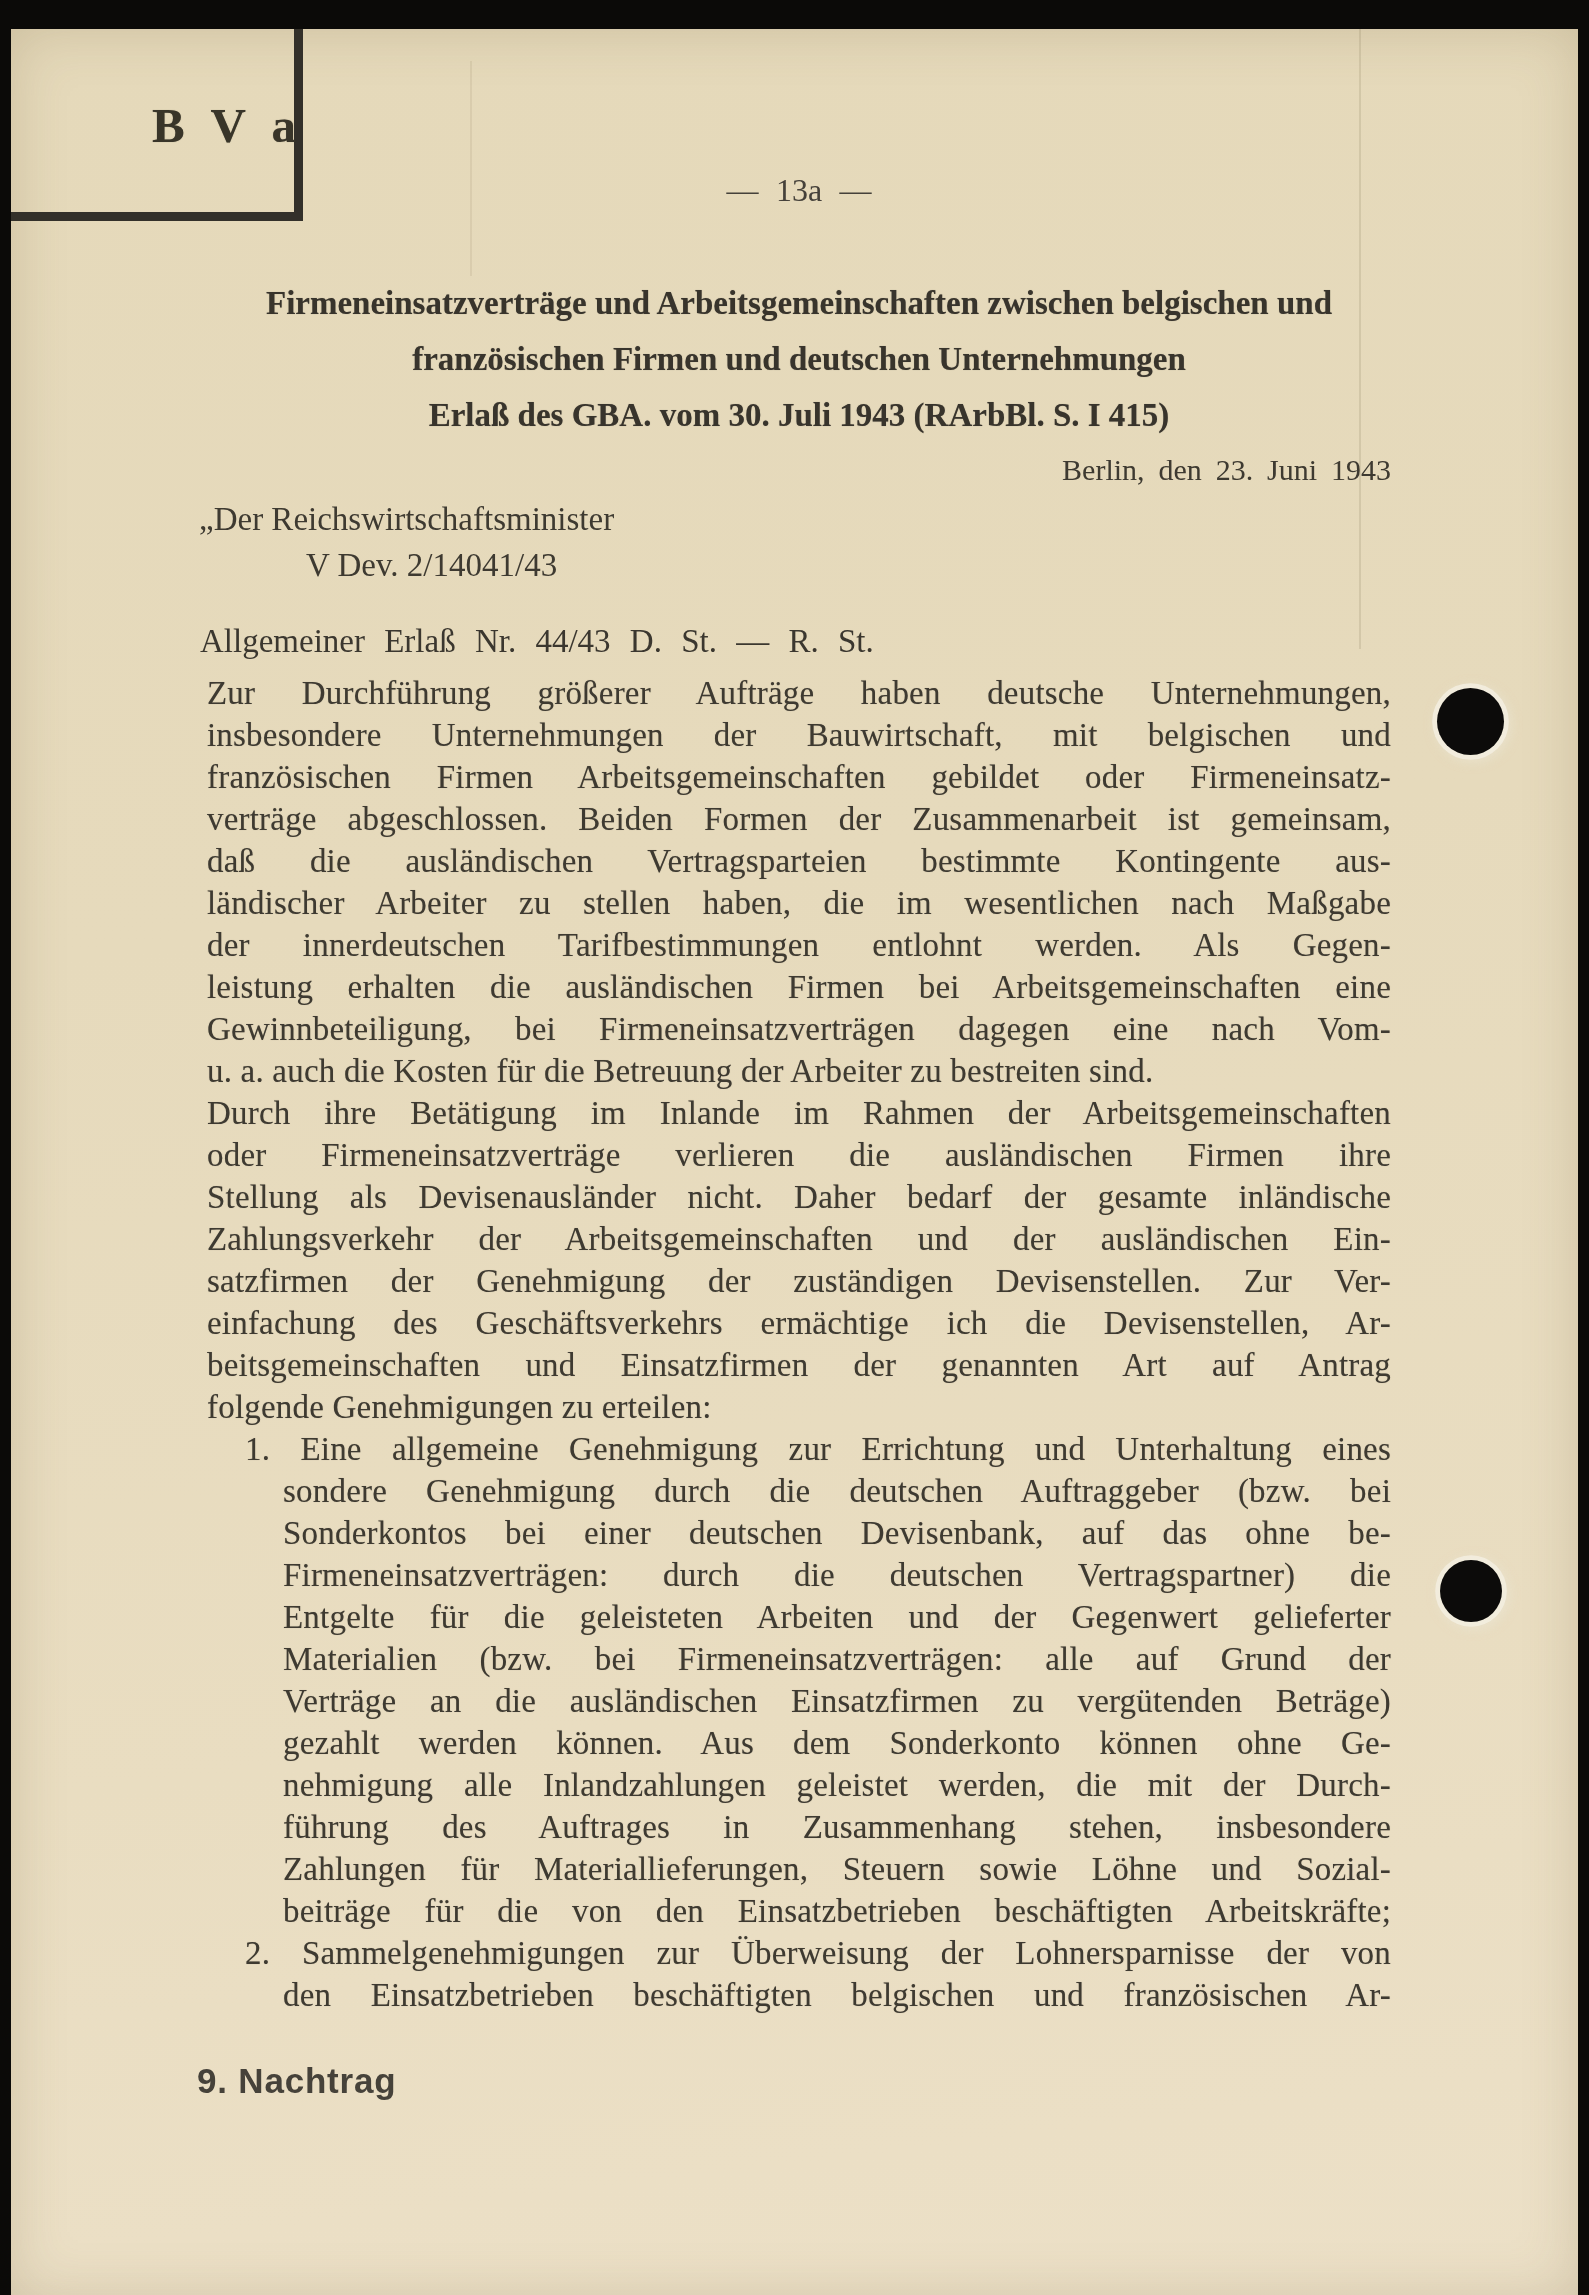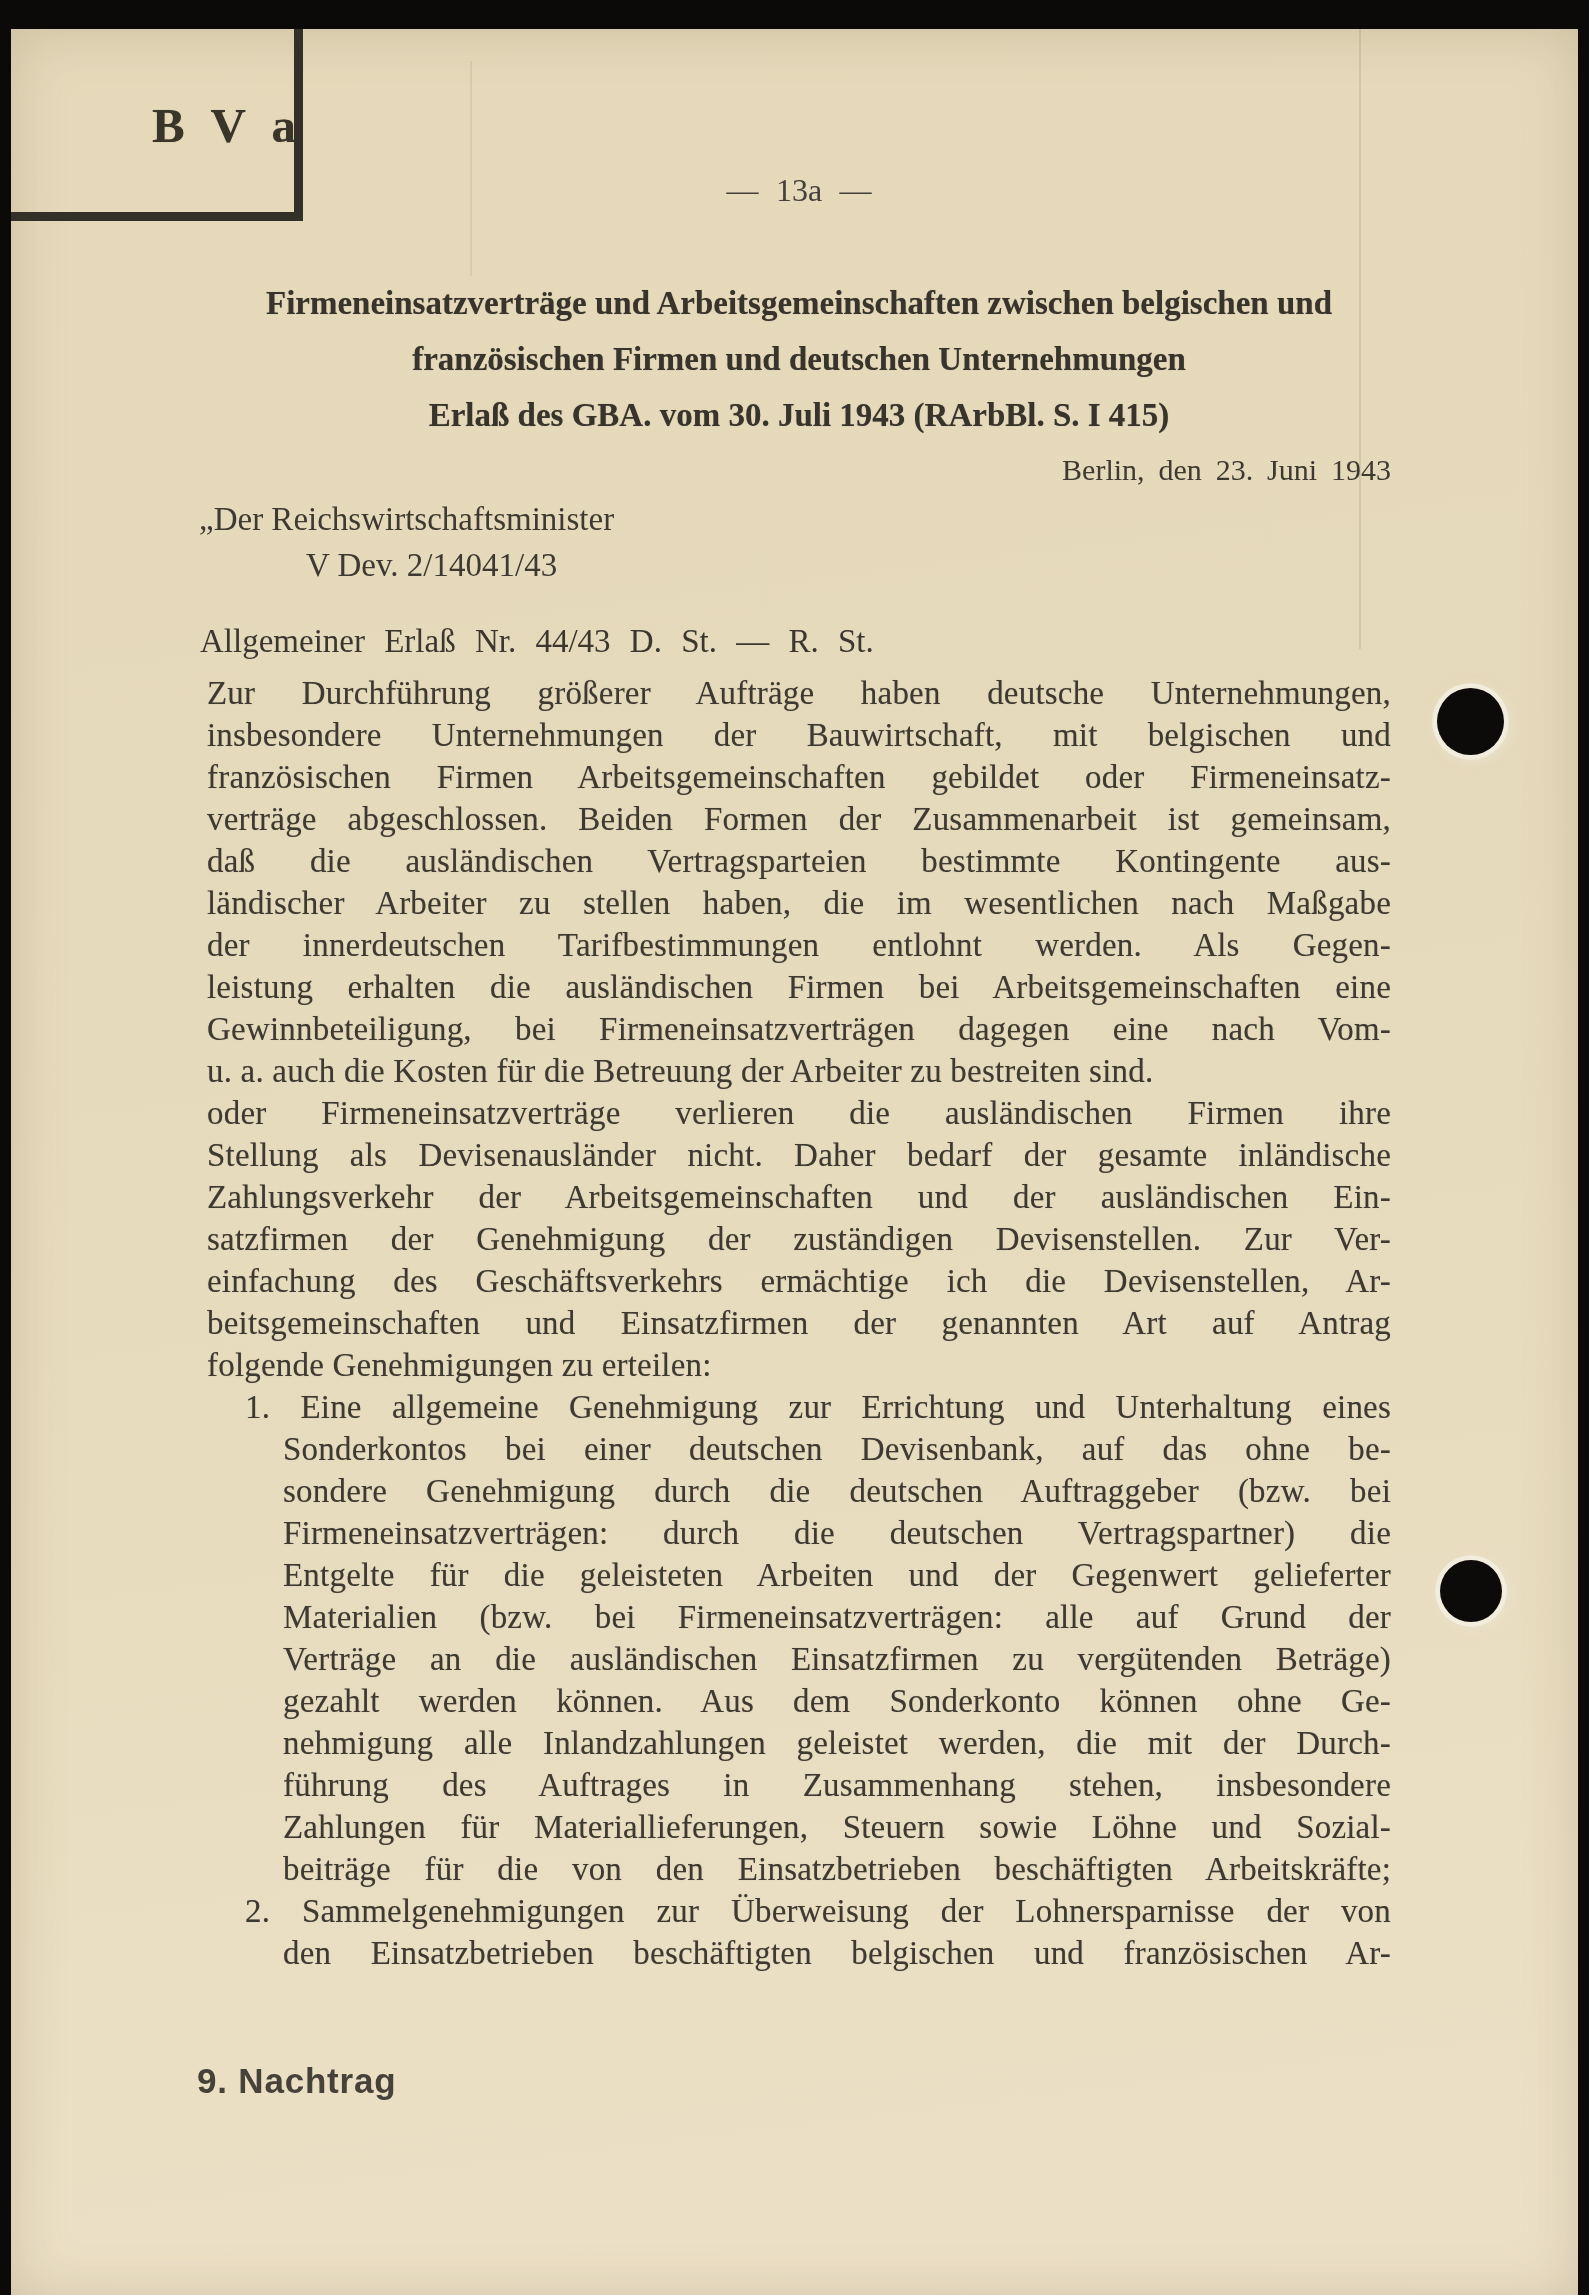--- a/index.html
+++ b/index.html
@@ -104,30 +104,31 @@
         <div class="bline j">Zur Durchführung größerer Aufträge haben deutsche Unternehmungen,</div>
         <div class="bline j">insbesondere Unternehmungen der Bauwirtschaft, mit belgischen und</div>
         <div class="bline j">französischen Firmen Arbeitsgemeinschaften gebildet oder Firmeneinsatz-</div>
         <div class="bline j">verträge abgeschlossen. Beiden Formen der Zusammenarbeit ist gemeinsam,</div>
         <div class="bline j">daß die ausländischen Vertragsparteien bestimmte Kontingente aus-</div>
         <div class="bline j">ländischer Arbeiter zu stellen haben, die im wesentlichen nach Maßgabe</div>
         <div class="bline j">der innerdeutschen Tarifbestimmungen entlohnt werden. Als Gegen-</div>
         <div class="bline j">leistung erhalten die ausländischen Firmen bei Arbeitsgemeinschaften eine</div>
         <div class="bline j">Gewinnbeteiligung, bei Firmeneinsatzverträgen dagegen eine nach Vom-</div>
         <div class="bline">u. a. auch die Kosten für die Betreuung der Arbeiter zu bestreiten sind.</div>
+        <div class="bline j">Durch ihre Betätigung im Inlande im Rahmen der Arbeitsgemeinschaften</div>
         <div class="bline j">oder Firmeneinsatzverträge verlieren die ausländischen Firmen ihre</div>
         <div class="bline j">Stellung als Devisenausländer nicht. Daher bedarf der gesamte inländische</div>
         <div class="bline j">Zahlungsverkehr der Arbeitsgemeinschaften und der ausländischen Ein-</div>
         <div class="bline j">satzfirmen der Genehmigung der zuständigen Devisenstellen. Zur Ver-</div>
         <div class="bline j">einfachung des Geschäftsverkehrs ermächtige ich die Devisenstellen, Ar-</div>
         <div class="bline j">beitsgemeinschaften und Einsatzfirmen der genannten Art auf Antrag</div>
         <div class="bline">folgende Genehmigungen zu erteilen:</div>
         <div class="bline j item-first">1. Eine allgemeine Genehmigung zur Errichtung und Unterhaltung eines</div>
+        <div class="bline j item-cont">sondere Genehmigung durch die deutschen Auftraggeber (bzw. bei</div>
         <div class="bline j item-cont">Sonderkontos bei einer deutschen Devisenbank, auf das ohne be-</div>
-        <div class="bline j item-cont">sondere Genehmigung durch die deutschen Auftraggeber (bzw. bei</div>
         <div class="bline j item-cont">Firmeneinsatzverträgen: durch die deutschen Vertragspartner) die</div>
         <div class="bline j item-cont">Entgelte für die geleisteten Arbeiten und der Gegenwert gelieferter</div>
         <div class="bline j item-cont">Materialien (bzw. bei Firmeneinsatzverträgen: alle auf Grund der</div>
         <div class="bline j item-cont">Verträge an die ausländischen Einsatzfirmen zu vergütenden Beträge)</div>
         <div class="bline j item-cont">gezahlt werden können. Aus dem Sonderkonto können ohne Ge-</div>
         <div class="bline j item-cont">nehmigung alle Inlandzahlungen geleistet werden, die mit der Durch-</div>
         <div class="bline j item-cont">führung des Auftrages in Zusammenhang stehen, insbesondere</div>
         <div class="bline j item-cont">Zahlungen für Materiallieferungen, Steuern sowie Löhne und Sozial-</div>
         <div class="bline j item-cont">beiträge für die von den Einsatzbetrieben beschäftigten Arbeitskräfte;</div>
         <div class="bline j item-first">2. Sammelgenehmigungen zur Überweisung der Lohnersparnisse der von</div>

